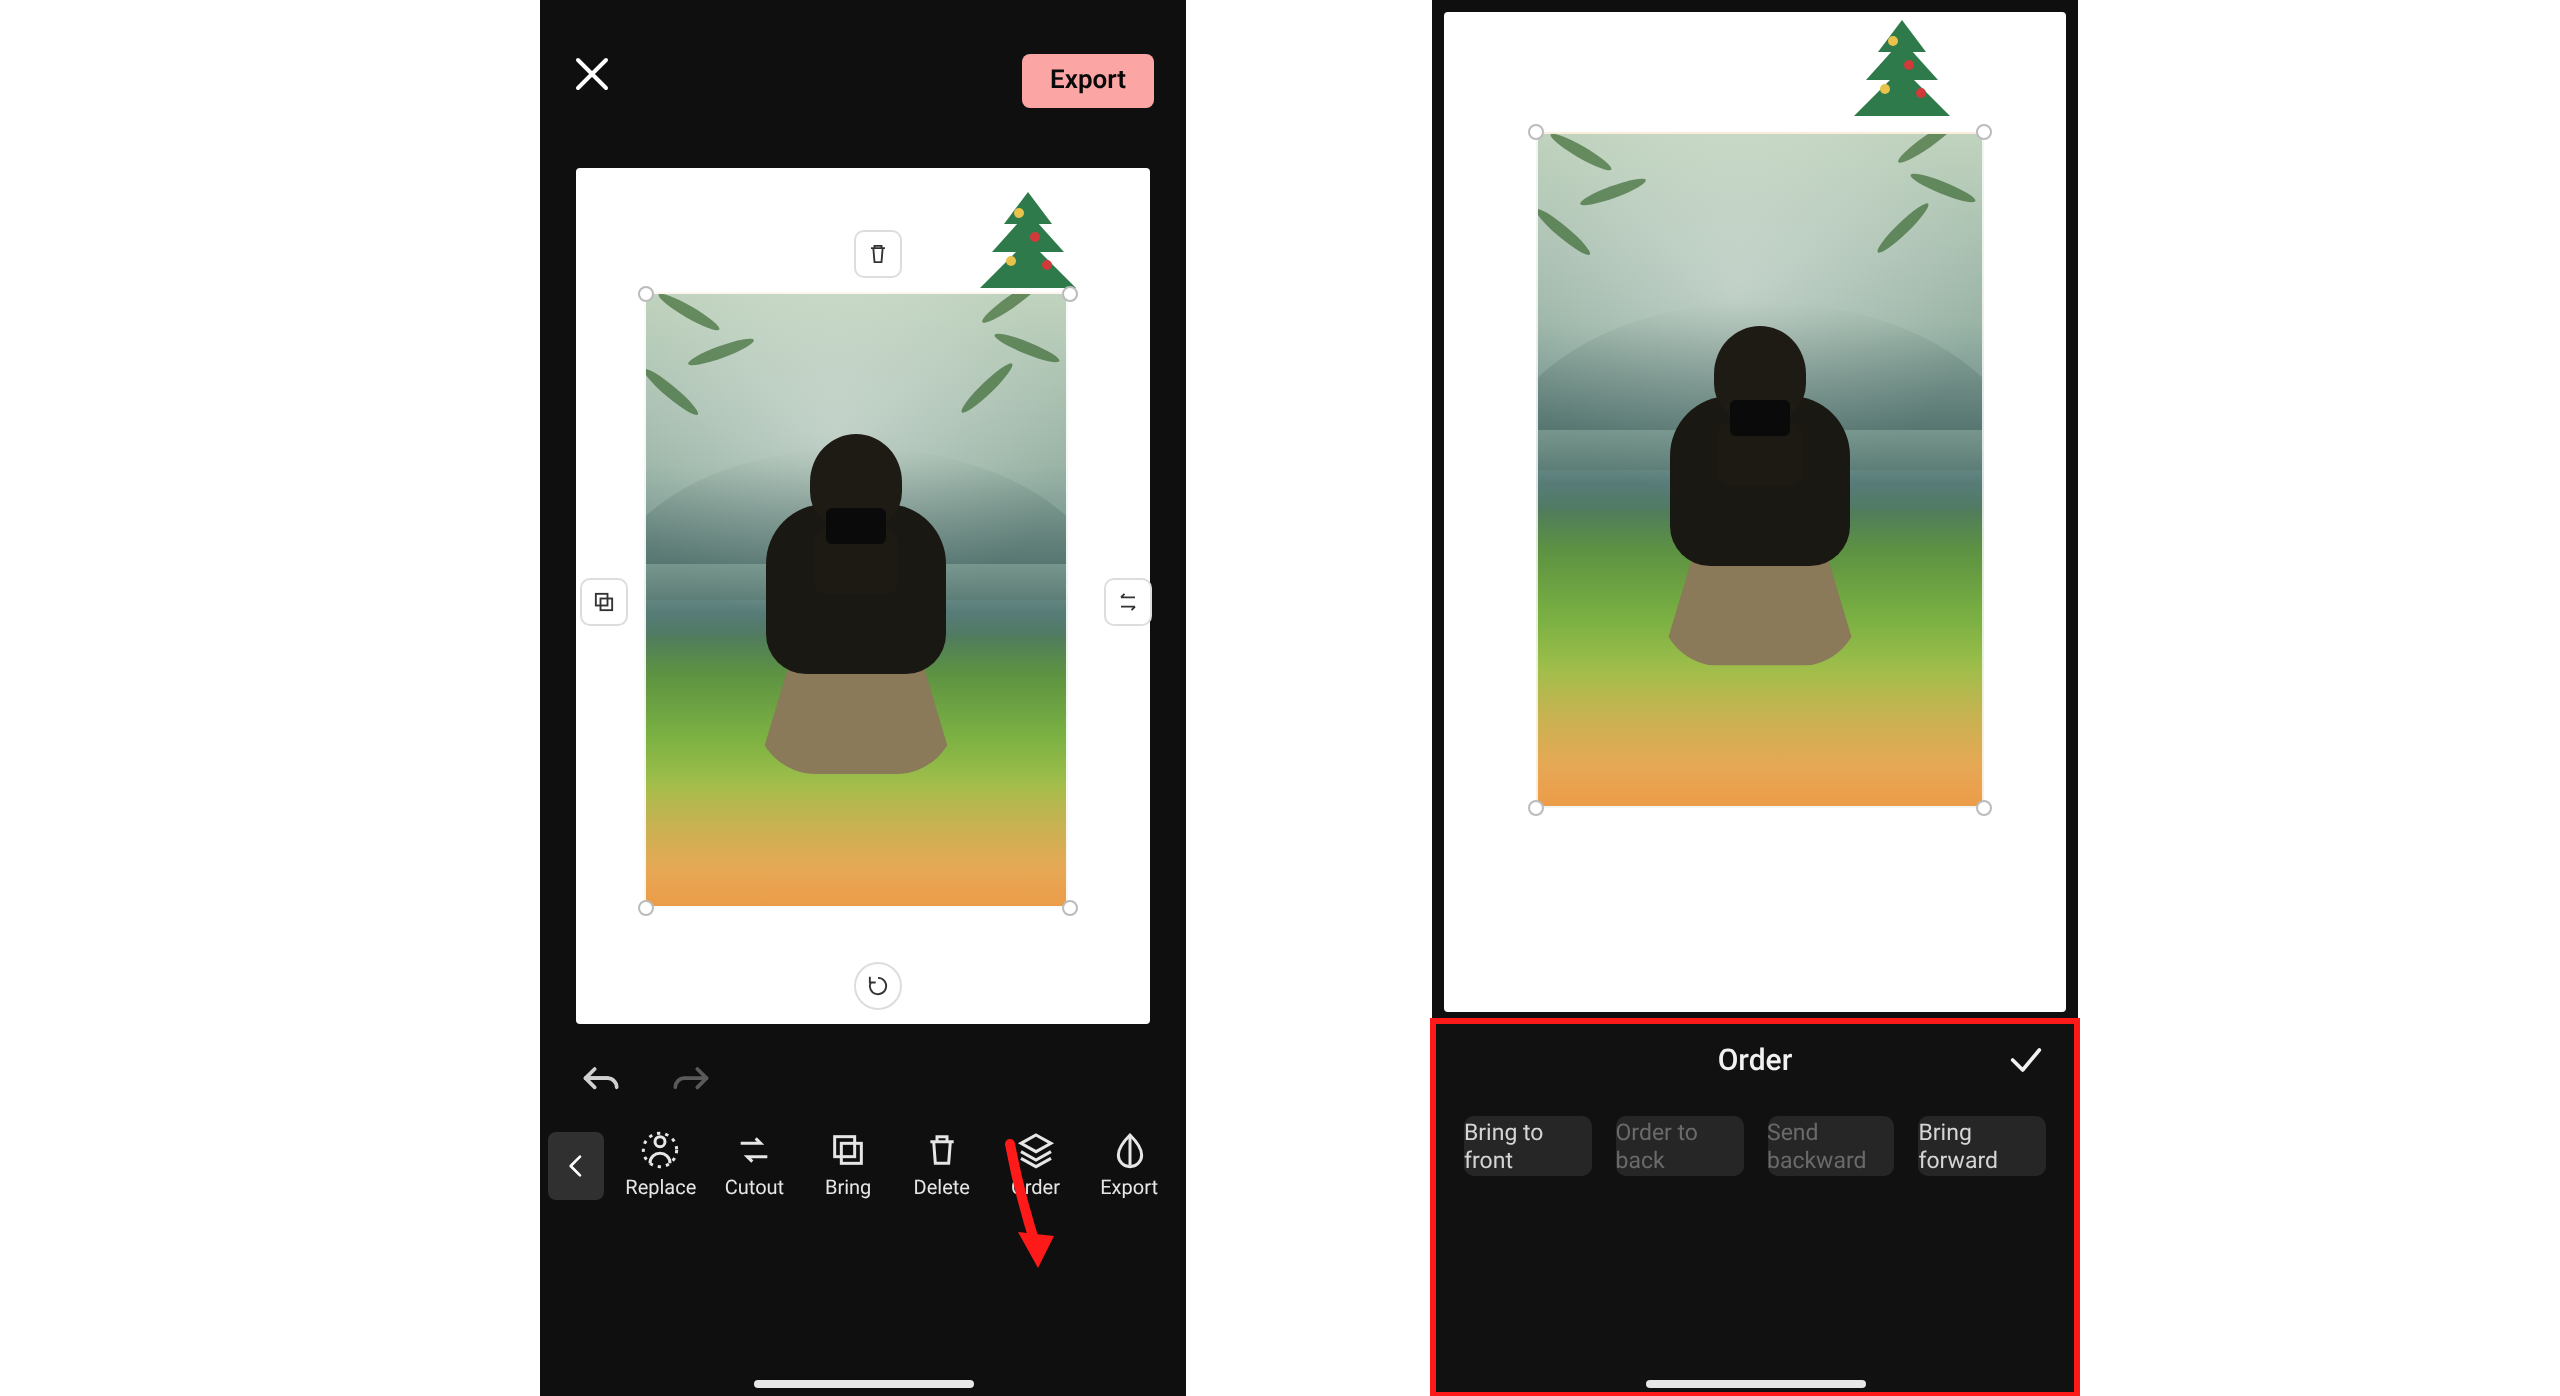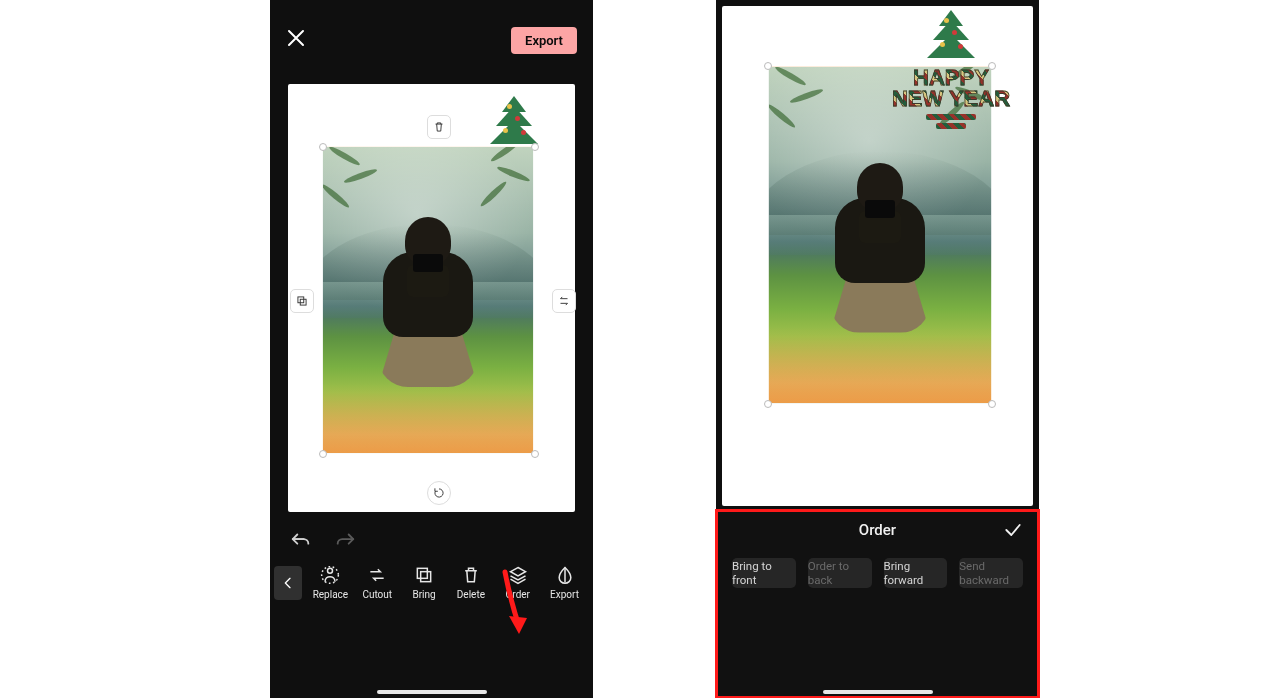--- a/index.html
+++ b/index.html
@@ -417,45 +417,33 @@
         <div class="mini-tree">
           <div class="tri tri3"></div>
             <div class="tri tri2"></div>
             <div class="tri tri1"></div>
           <div class="dot-o do1"></div>
             <div class="dot-o do2"></div>
             <div class="dot-o do3"></div>
             <div class="dot-o do4"></div>
         </div>
       </div>
-      <div class="hny-text">
-        <div class="hny-row">
-            <span class="hny-letter">HAPPY</span>
-          </div>
-        <div class="hny-row">
-            <span class="hny-letter">NEW YEAR</span>
-          </div>
-        <div class="hny-bars">
-            <div class="hny-bar"></div>
-            <div class="hny-bar two"></div>
-          </div>
-      </div>
     </div>
   </div>
 
   <div class="order-panel">
     <div class="order-header">
       <span>Order</span>
       <div class="order-check">
         <svg width="20" height="20" viewBox="0 0 24 24">
             <path d="M4 12l6 6L20 6" stroke="#f1f1f1" fill="none" stroke-width="2.2" stroke-linecap="round" stroke-linejoin="round"></path>
           </svg>
       </div>
     </div>
     <div class="order-grid">
       <div class="order-btn">Bring to front</div>
       <div class="order-btn dim">Order to back</div>
+      <div class="order-btn dim">Send backward</div>
       <div class="order-btn">Bring forward</div>
-      <div class="order-btn dim">Send backward</div>
     </div>
     <div class="home-ind"></div>
   </div>
 </div>
 
 </body></html>

